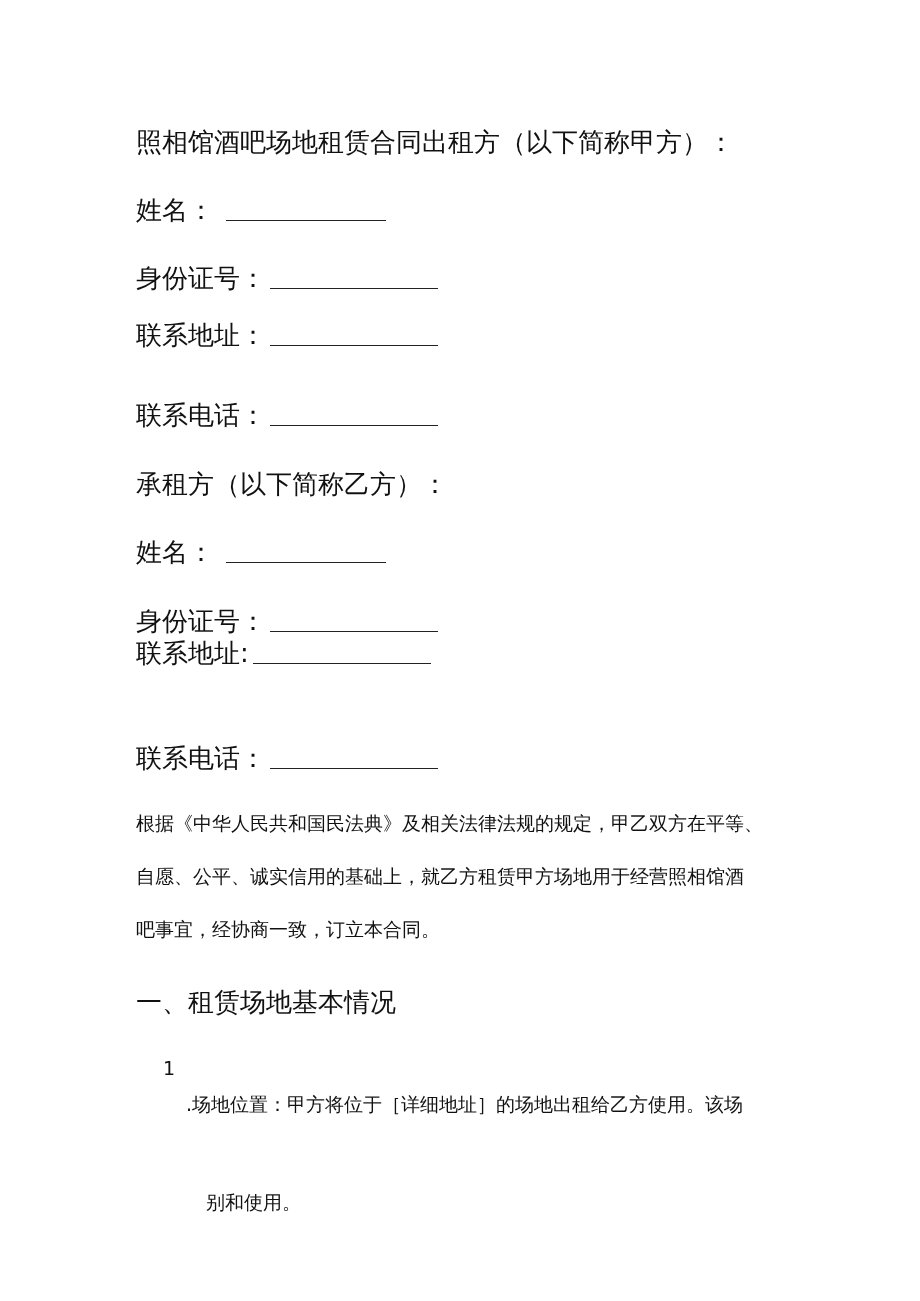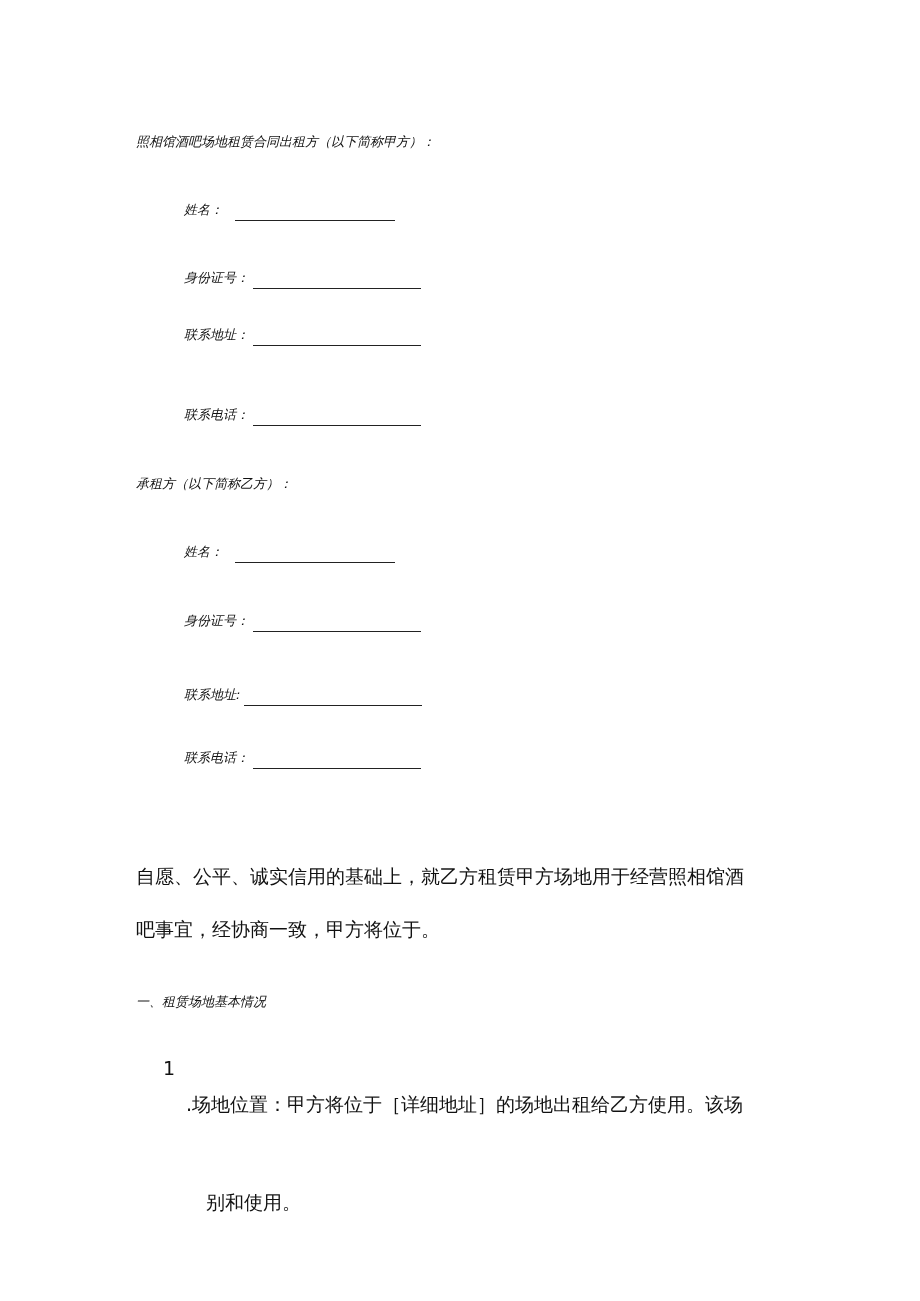--- a/index.html
+++ b/index.html
@@ -3,23 +3,23 @@
   <meta charset="utf-8">
   <style>
     html, body { margin: 0; padding: 0; background: #ffffff; }
     body {
       width: 920px; height: 1301px; position: relative; overflow: hidden;
       font-family: "DejaVu Sans", "Liberation Sans", sans-serif;
       color: #111111;
     }
     .line {
       position: absolute; left: 136px;
-      font-size: 13px; line-height: 22px; white-space: nowrap; font-style: italic;
+      font-size: 26px; line-height: 22px; white-space: nowrap;
     }
-    .field { display: flex; align-items: flex-end; margin-left: 48px; }
+    .field { display: flex; align-items: flex-end; }
     .blank {
       display: inline-block; border-bottom: 1.5px solid #222;
       height: 18px; margin-left: 4px;
     }
     .para {
       position: absolute; left: 136px; width: 660px;
       font-size: 19px; line-height: 22px;
     }
     .para .pline { position: absolute; left: 0; white-space: nowrap; }
     .item-num { position: absolute; left: 163px; font-size: 19px; line-height: 22px; }
@@ -56,33 +56,34 @@
   <div class="line field" style="top:541px;">
     <span>姓名：</span>
     <span class="blank" style="width:160px; margin-left:12px;"></span>
   </div>
 
   <div class="line field" style="top:610px;">
     <span>身份证号：</span>
     <span class="blank" style="width:168px;"></span>
   </div>
 
-  <div class="line field" style="top:684px;">
+  <div class="line field" style="top:642px;">
     <span>联系地址:</span>
     <span class="blank" style="width:178px;"></span>
   </div>
 
   <div class="line field" style="top:747px;">
     <span>联系电话：</span>
     <span class="blank" style="width:168px;"></span>
   </div>
 
   <div class="para" style="top:812px; height:130px;">
+    <div class="pline" style="top:0px;">根据《中华人民共和国民法典》及相关法律法规的规定，甲乙双方在平等、</div>
     <div class="pline" style="top:53px;">自愿、公平、诚实信用的基础上，就乙方租赁甲方场地用于经营照相馆酒</div>
-    <div class="pline" style="top:106px;">吧事宜，经协商一致，甲方将位于。</div>
+    <div class="pline" style="top:106px;">吧事宜，经协商一致，订立本合同。</div>
   </div>
 
   <div class="line" style="top:991px;">一、租赁场地基本情况</div>
 
   <div class="item-num" style="top:1057px;">1</div>
   <div class="para" style="top:1057px; left:186px; width:600px; height:130px;margin-top:36px;">
     <div class="pline" style="top:0px;">.场地位置：甲方将位于［详细地址］的场地出租给乙方使用。该场</div>
     <div class="pline" style="top:98px; left:20px;">别和使用。</div>
   </div>
 

